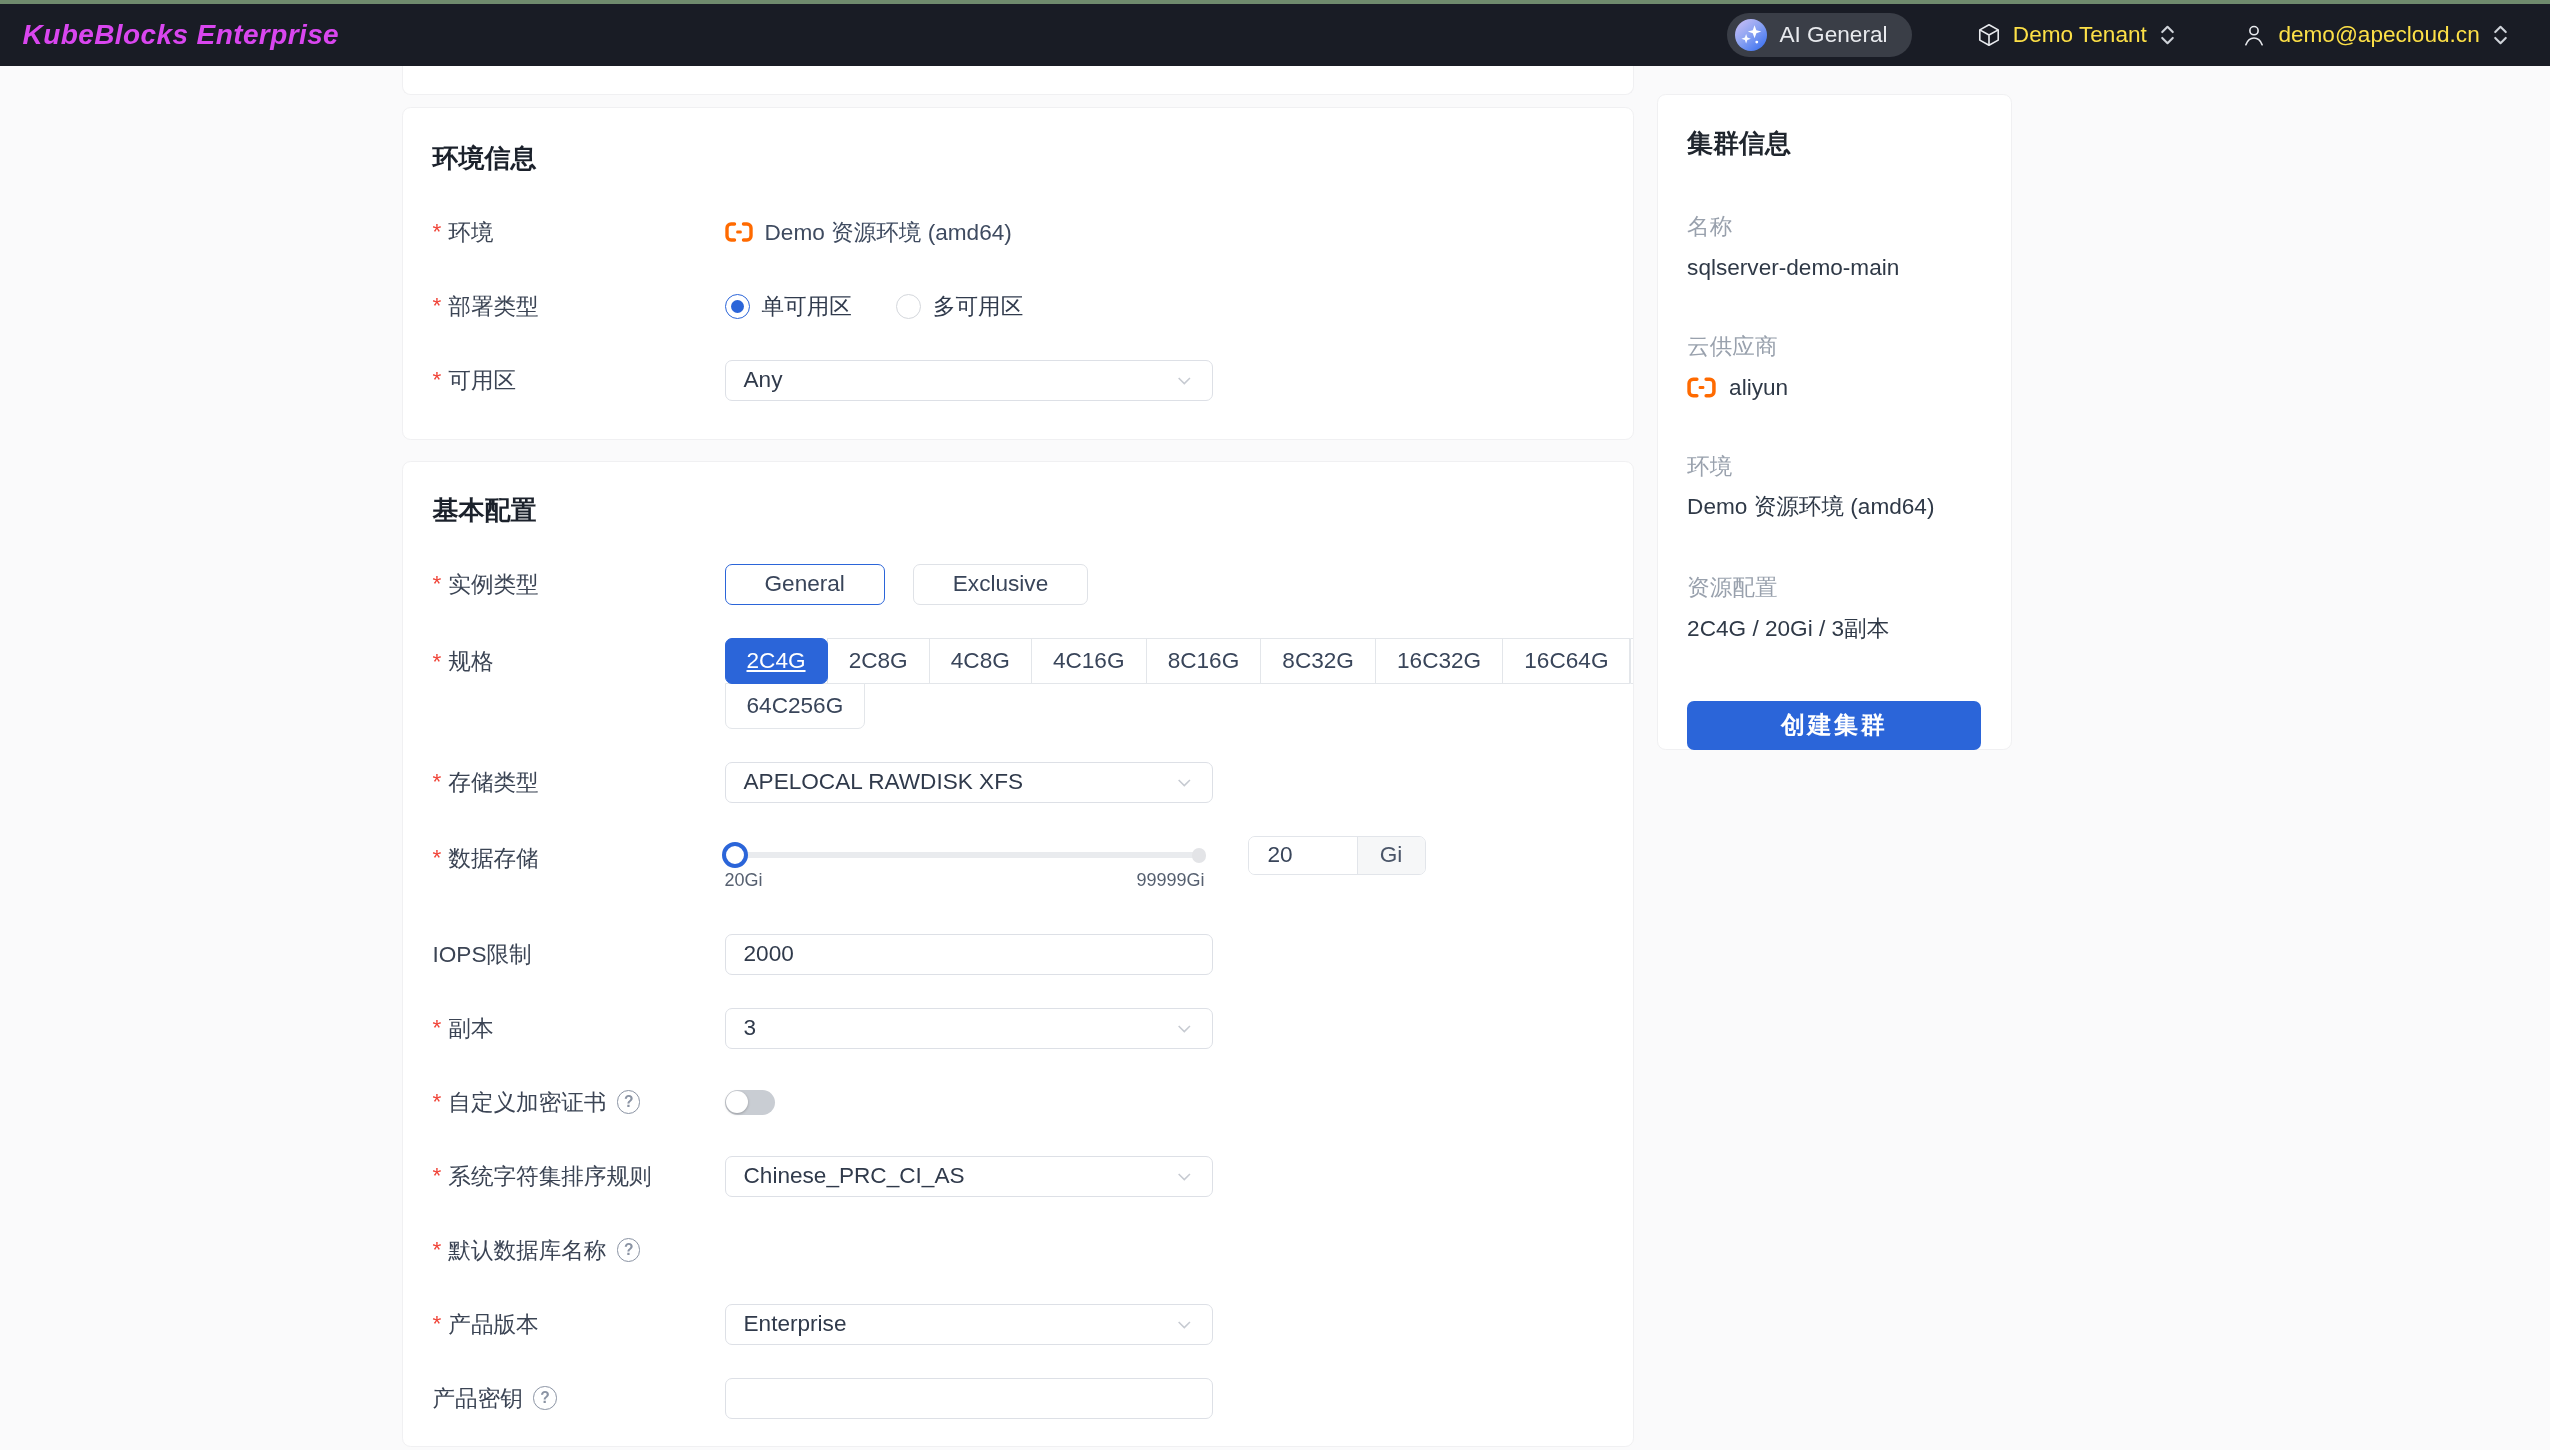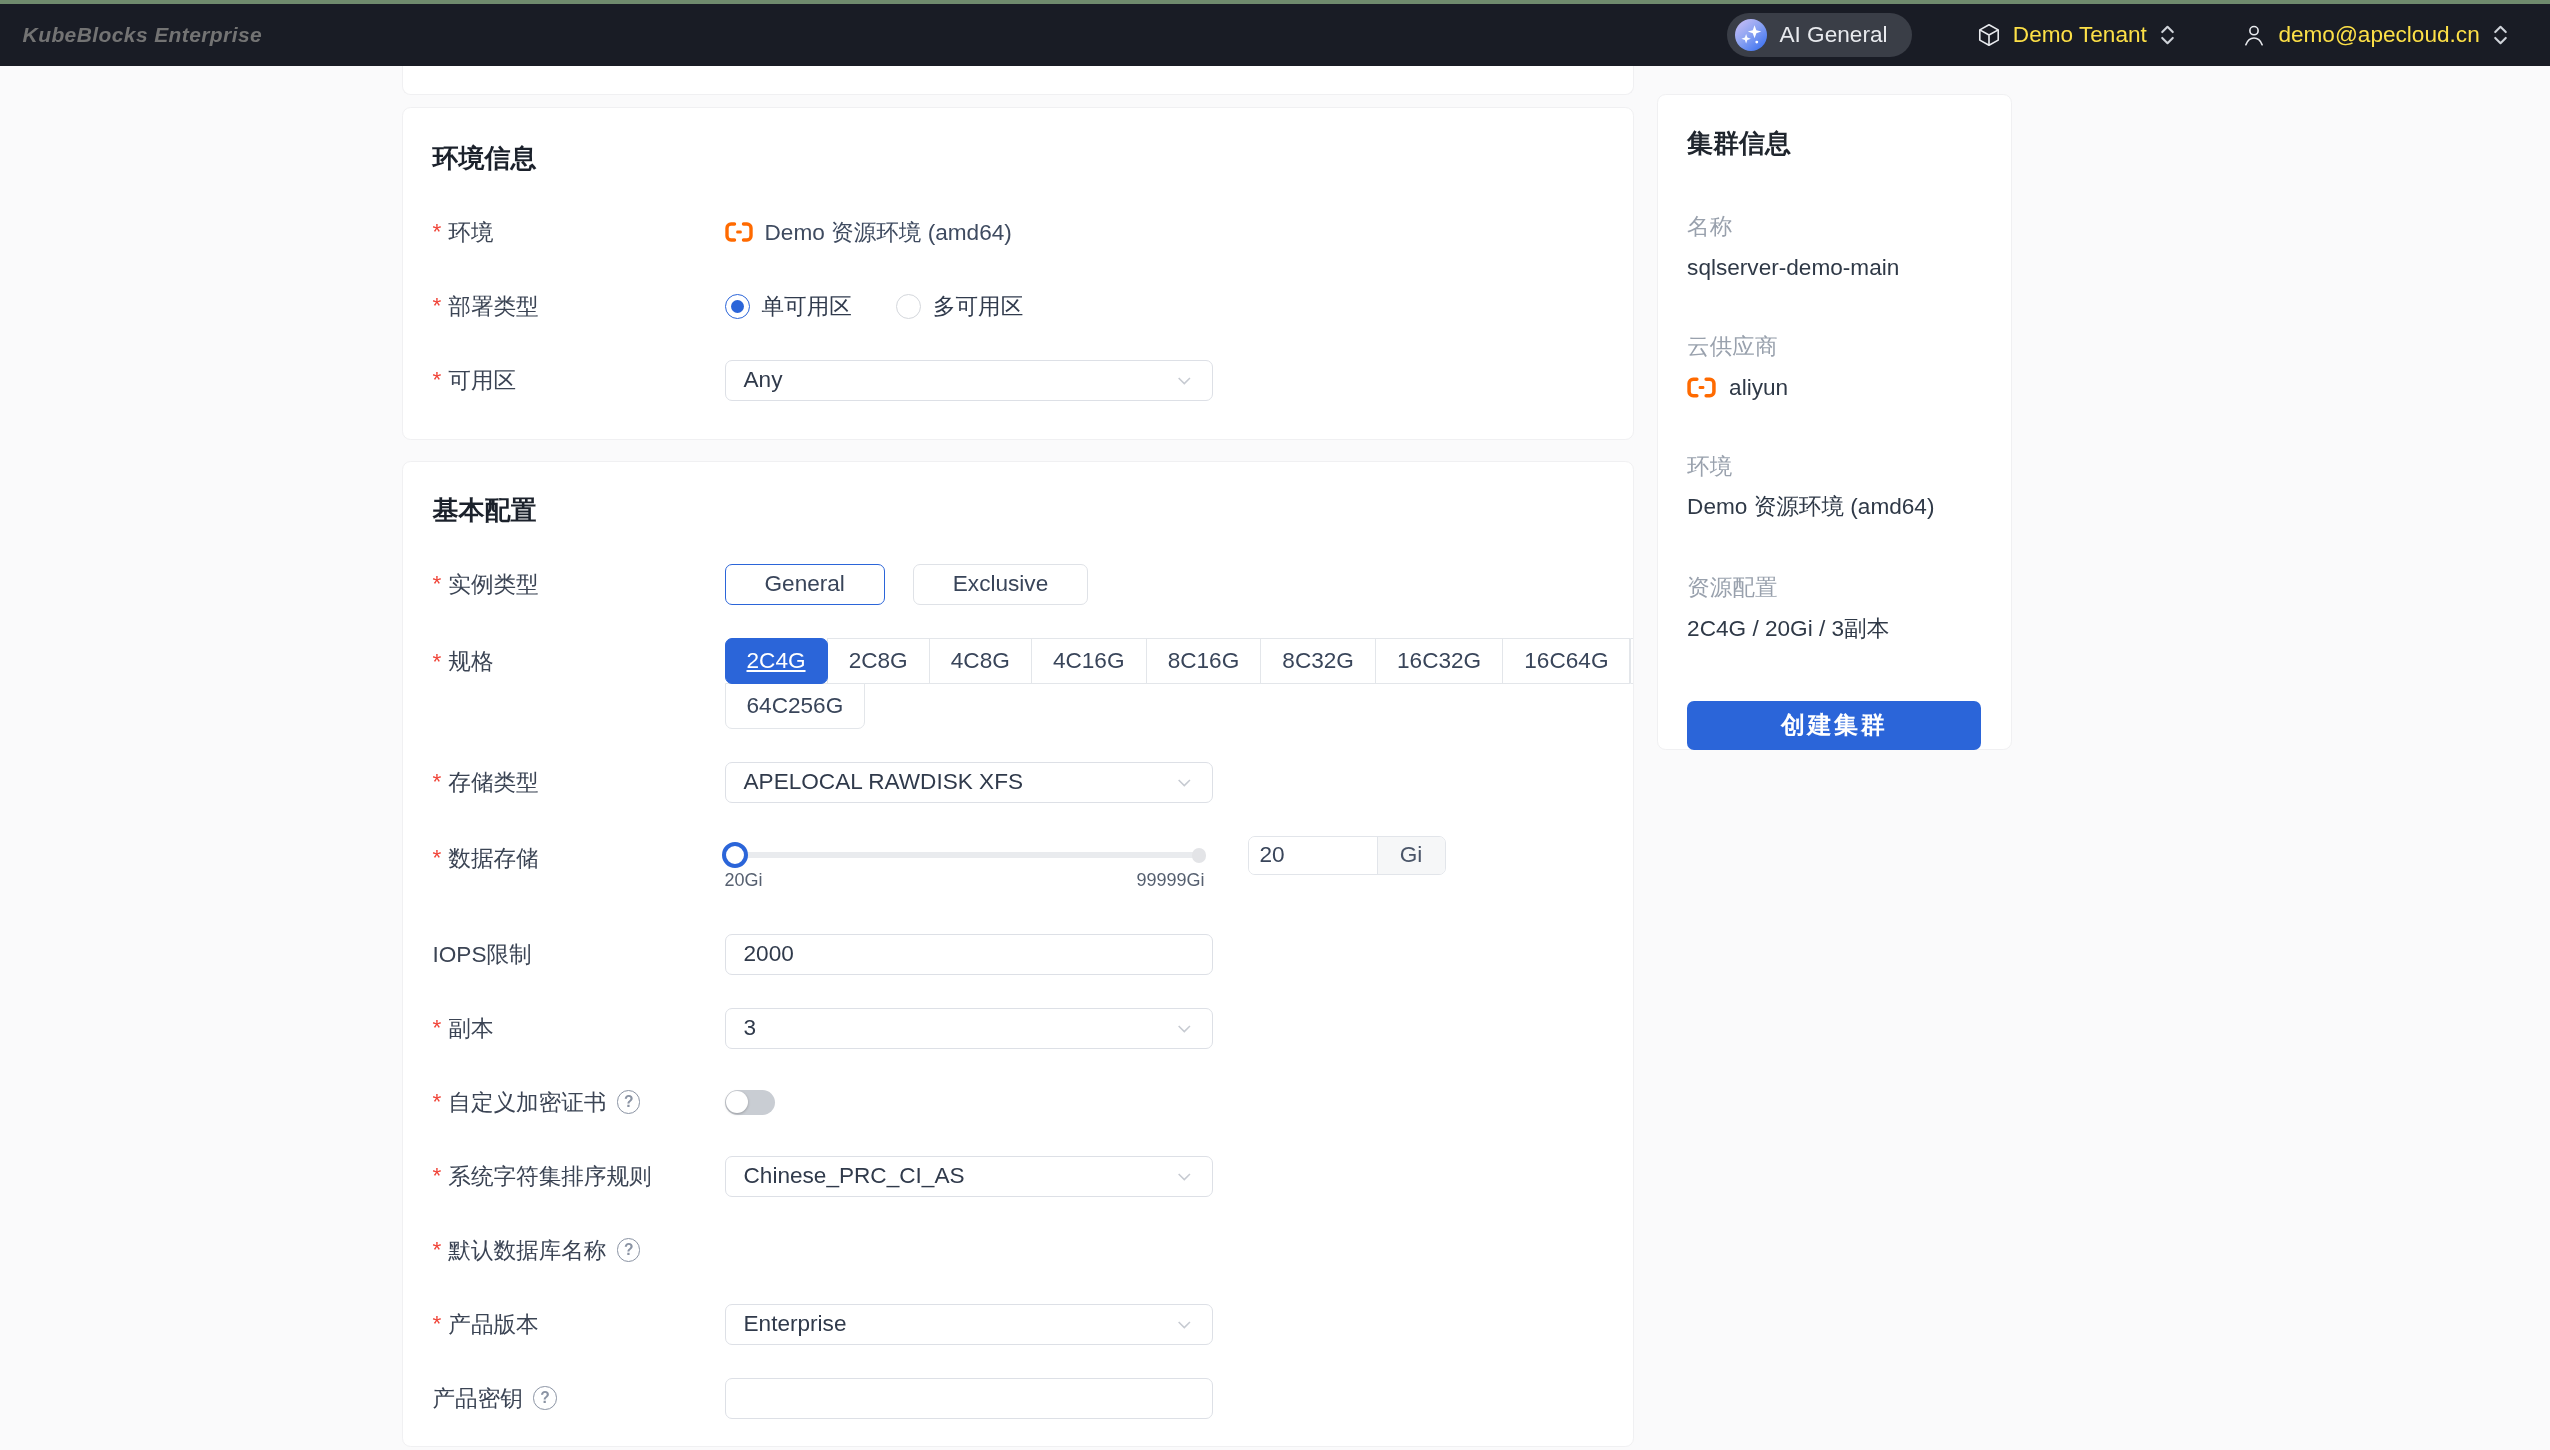--- a/index.html
+++ b/index.html
@@ -10,21 +10,21 @@
     color:#39455a;
     overflow:hidden;
   }
   
   .top-strip { height:3.5px; background:#6f8a6d; }
   .header {
     height:62px; background:#191c25;
     display:flex; align-items:center;
     padding:0 40px 0 22.6px;
   }
-  .logo { color:#737373; font-size:21px; font-weight:700; font-style:italic; letter-spacing:0.4px; }
+  .logo { color:#d946ef; font-size:28px; font-weight:700; font-style:italic; letter-spacing:0.4px; }
   .header-right { margin-left:auto; display:flex; align-items:center; gap:64px; }
   .ai-pill {
     display:flex; align-items:center; gap:13px;
     background:#3a3e47; border-radius:867px;
     padding:6px 24px 6px 7.8px; cursor:pointer;
   }
   .ai-icon {
     width:32px; height:32px; border-radius:50%;
     background:linear-gradient(140deg,#cfc0f6 0%,#8ea4f2 45%,#2f6af0 100%);
     display:flex; align-items:center; justify-content:center;
@@ -120,21 +120,21 @@
   }
   .slider-endcap {
     position:absolute; right:-1.7px; top:-4.3px;
     width:14.7px; height:14.7px; border-radius:50%; background:#e3e4e7;
   }
   .slider-labels { display:flex; justify-content:space-between; margin-top:12px; font-size:18px; color:#566070; }
   .igroup {
     display:flex; height:39px; margin-left:43px;
     border:0.9px solid #e2e5ea; border-radius:7px; overflow:hidden; background:#fff;
   }
-  .ig-val { width:128px; border:none; outline:none; padding-left:11px; font-size:22.6px; color:#39455a; font-family:inherit; }
+  .ig-val { width:108px; border:none; outline:none; padding-left:19px; font-size:22.6px; color:#39455a; font-family:inherit; }
   .ig-unit {
     width:68px; background:#f6f7f8; border-left:0.9px solid #e2e5ea;
     display:flex; align-items:center; justify-content:center;
     font-size:22.6px; color:#4a5568;
   }
 
   
   .toggle { width:50px; height:25px; border-radius:13px; background:#c9cdd3; position:relative; cursor:pointer; }
   .toggle-knob {
     position:absolute; left:1.7px; top:1.7px; width:22px; height:22px;

